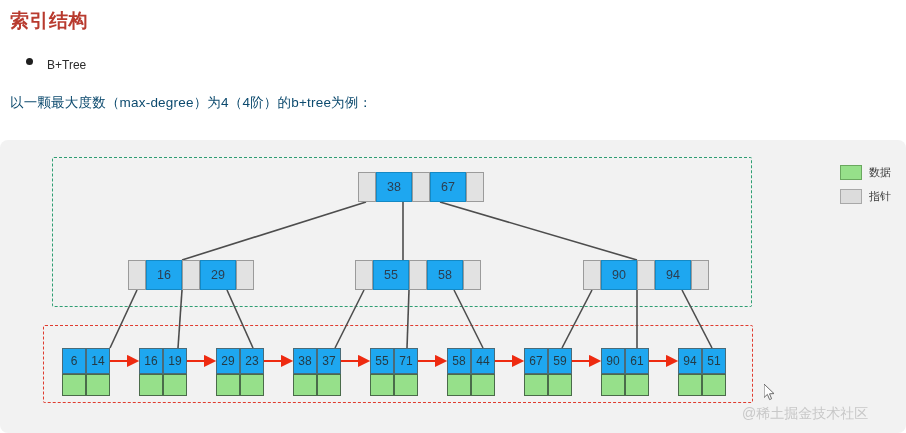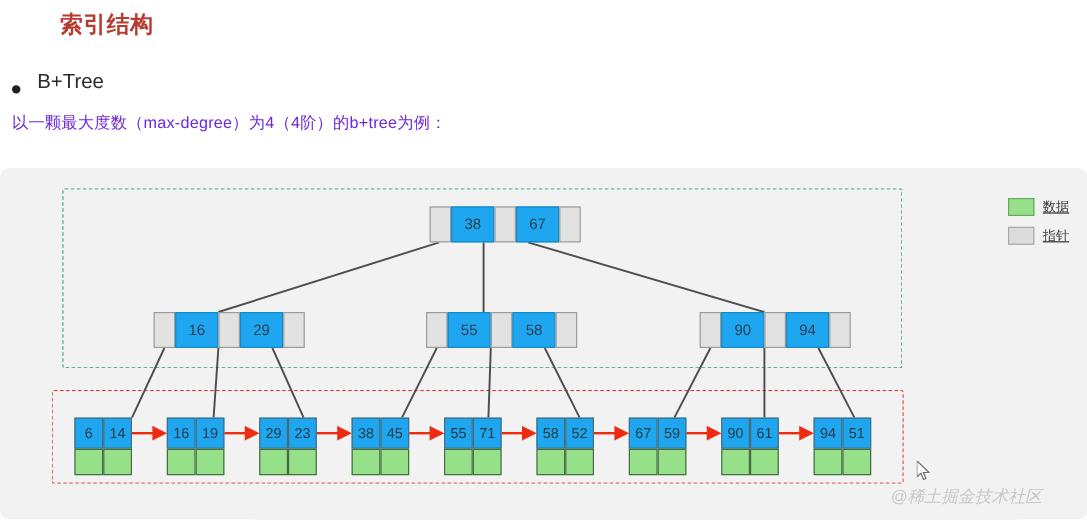--- a/index.html
+++ b/index.html
@@ -18,45 +18,44 @@
 
   
   .page-title {
     position: absolute;
     left: 10px;
     top: 8px;
     font-size: 19px;
     font-weight: bold;
     color: #b83a2e;
     letter-spacing: 0.5px;
-    margin-left: 40px;
   }
   .bullet-row {
     position: absolute;
-    left: 10px;
+    left: 26px;
     top: 58px;
     display: flex;
-    align-items: flex-end;
-    font-size: 17px;
+    align-items: flex-start;
+    font-size: 12px;
     color: #2b2b2b;
   }
   .bullet-dot {
     width: 7px;
     height: 7px;
     border-radius: 50%;
     background: #1f1f1f;
     margin-right: 14px;
     display: inline-block;
   }
   .intro-line {
     position: absolute;
     left: 10px;
     top: 94px;
     font-size: 13.5px;
-    color: #6d28d9;
+    color: #0c4a6e;
     letter-spacing: 0.2px;
   }
 
   
   .figure-panel {
     position: absolute;
     left: 0px;
     top: 140px;
     width: 906px;
     height: 293px;
@@ -161,21 +160,20 @@
   .legend {
     position: absolute;
     left: 840px;
     top: 25px;
     width: 66px;
   }
   .legend-row {
     display: flex;
     align-items: flex-start;
     margin-bottom: 9px;
-    text-decoration: underline;
   }
   .legend-swatch {
     width: 22px;
     height: 15px;
     box-sizing: border-box;
     margin-right: 7px;
   }
   .sw-data { background: #96e08a; border: 1px solid #6aa85f; }
   .sw-ptr  { background: #dcdcdc; border: 1px solid #a8a8a8; }
   .legend-label {
@@ -185,21 +183,20 @@
   }
 
   
   .watermark {
     position: absolute;
     left: 742px;
     top: 405px;
     font-size: 14px;
     color: #c8c8c8;
     white-space: nowrap;
-    font-style: italic;
   }
   .cursor {
     position: absolute;
     left: 764px;
     top: 384px;
     width: 12px;
     height: 17px;
   }
 </style>
 </head>
@@ -322,21 +319,21 @@
     </div>
     <div class="leaf-data">
       <span class="leaf-cell"></span>
       <span class="leaf-cell"></span>
     </div>
   </div>
 
   <div class="leaf" style="left:293px; top:208px;">
     <div class="leaf-keys">
       <span class="leaf-key">38</span>
-      <span class="leaf-key">45</span>
+      <span class="leaf-key">37</span>
     </div>
     <div class="leaf-data">
       <span class="leaf-cell"></span>
       <span class="leaf-cell"></span>
     </div>
   </div>
 
   <div class="leaf" style="left:370px; top:208px;">
     <div class="leaf-keys">
       <span class="leaf-key">55</span>
@@ -344,21 +341,21 @@
     </div>
     <div class="leaf-data">
       <span class="leaf-cell"></span>
       <span class="leaf-cell"></span>
     </div>
   </div>
 
   <div class="leaf" style="left:447px; top:208px;">
     <div class="leaf-keys">
       <span class="leaf-key">58</span>
-      <span class="leaf-key">52</span>
+      <span class="leaf-key">44</span>
     </div>
     <div class="leaf-data">
       <span class="leaf-cell"></span>
       <span class="leaf-cell"></span>
     </div>
   </div>
 
   <div class="leaf" style="left:524px; top:208px;">
     <div class="leaf-keys">
       <span class="leaf-key">67</span>

